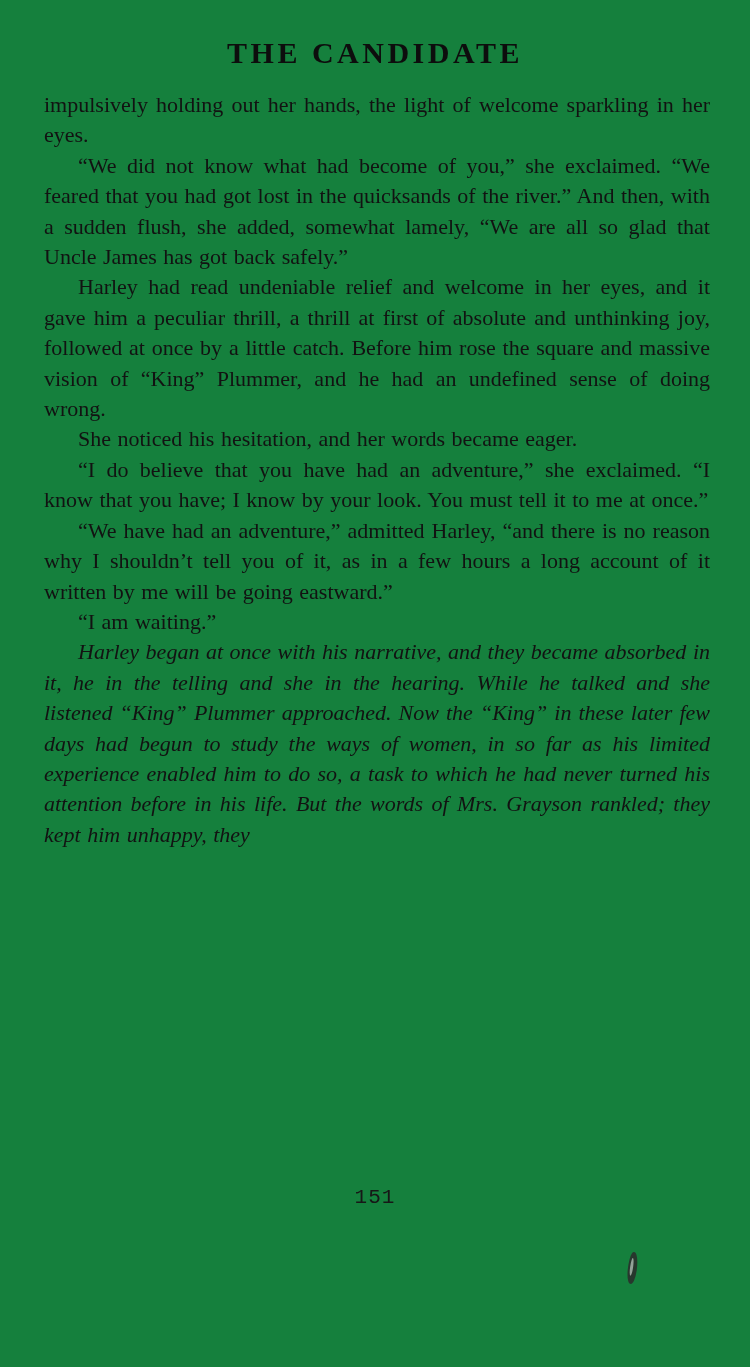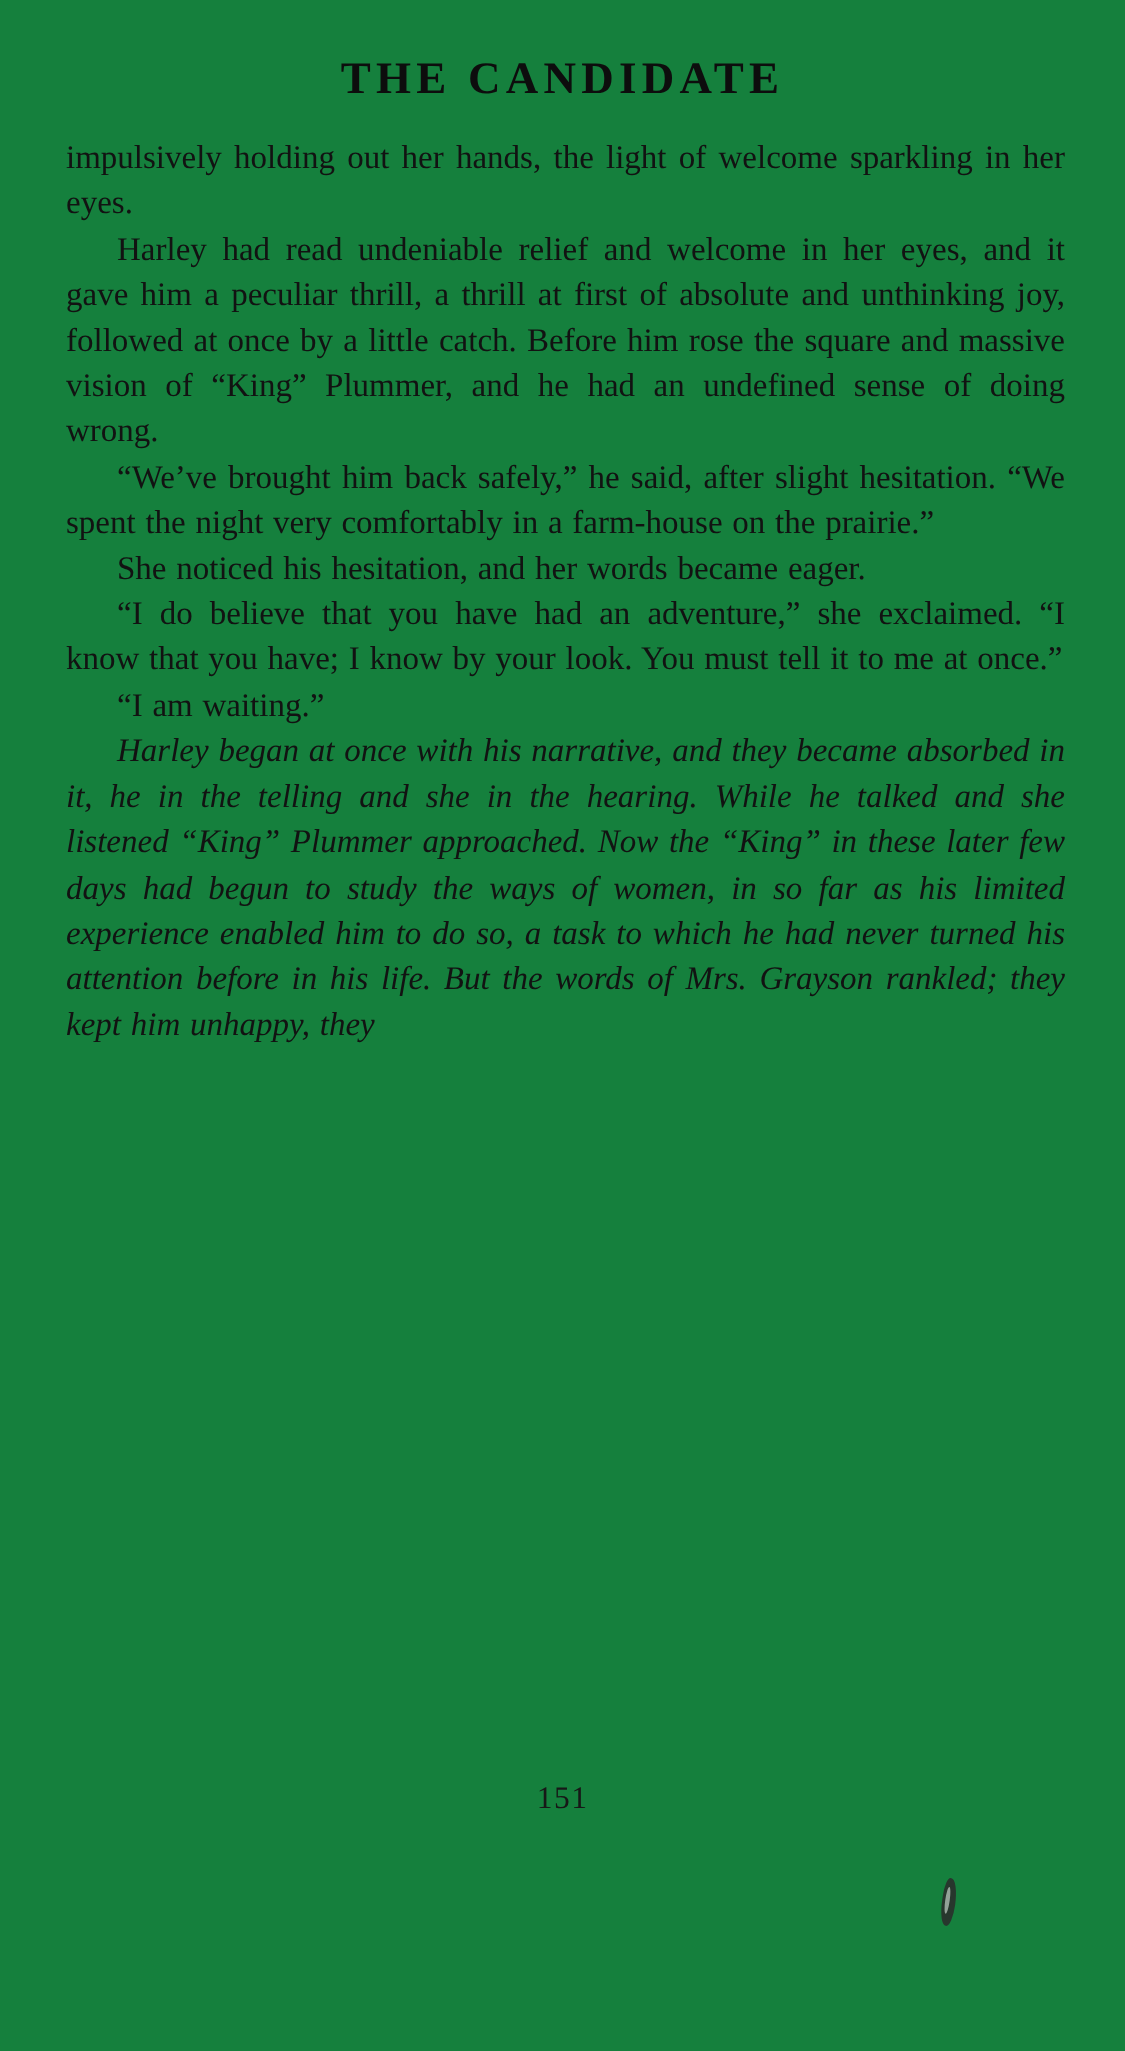--- a/index.html
+++ b/index.html
@@ -59,21 +59,21 @@
     font-style: italic;
   }
   .folio {
     position: absolute;
     left: 0;
     top: 1186px;
     width: 750px;
     text-align: center;
     font-size: 21px;
     letter-spacing: 1px;
-    font-family: Liberation Serif, serif;
+    font-family: Liberation Mono, monospace;
     color: #171717;
   }
   .speck {
     position: absolute;
     left: 628px;
     top: 1252px;
     width: 9px;
     height: 32px;
     background: #2b2b2b;
     border-radius: 40% 55% 45% 50%;
@@ -94,24 +94,25 @@
 </style>
 </head>
 <body>
 
 <div class="page">
 
   <div class="running-head">THE CANDIDATE</div>
 
   <div class="body-text">
     <p class="noindent">impulsively holding out her hands, the light of welcome sparkling in her eyes.</p>
+    <p>“We did not know what had become of you,” she exclaimed.  “We feared that you had got lost in the quicksands of the river.”  And then, with a sudden flush, she added, somewhat lamely, “We are all so glad that Uncle James has got back safely.”</p>
     <p>Harley had read undeniable relief and welcome in her eyes, and it gave him a peculiar thrill, a thrill at first of absolute and unthinking joy, followed at once by a little catch.  Before him rose the square and massive vision of “King” Plummer, and he had an undefined sense of doing wrong.</p>
-    <p>“We’ve brought him back safely,” he said, after slight hesitation.  “We spent the night very comfortably in a farm-house on the prairie.”</p>
     <p>She noticed his hesitation, and her words became eager.</p>
     <p>“I do believe that you have had an adventure,” she exclaimed.  “I know that you have; I know by your look.  You must tell it to me at once.”</p>
+    <p>“We have had an adventure,” admitted Harley, “and there is no reason why I shouldn’t tell you of it, as in a few hours a long account of it written by me will be going eastward.”</p>
     <p>“I am waiting.”</p>
     <p>Harley began at once with his narrative, and they became absorbed in it, he in the telling and she in the hearing.  While he talked and she listened “King” Plummer approached.  Now the “King” in these later few days had begun to study the ways of women, in so far as his limited experience enabled him to do so, a task to which he had never turned his attention before in his life.  But the words of Mrs. Grayson rankled; they kept him unhappy, they</p>
   </div>
 
   <div class="folio">151</div>
 
   <div class="speck"></div>
 
 </div>
 

